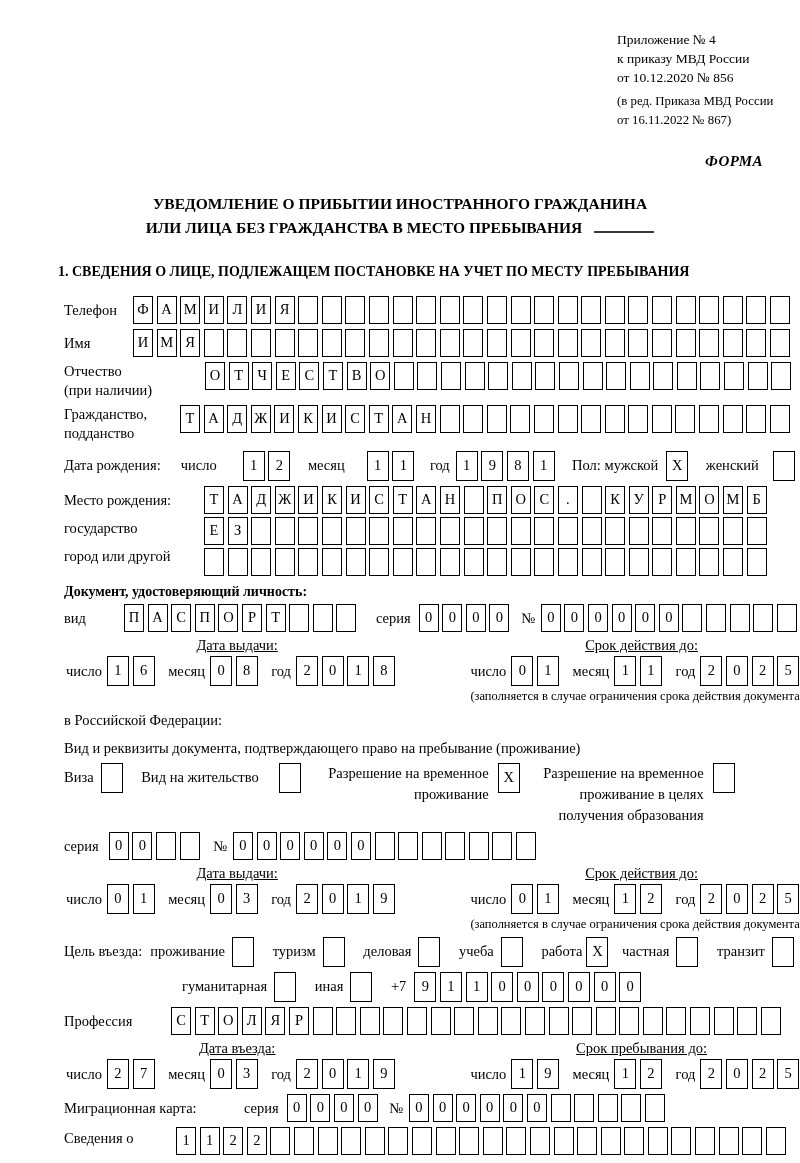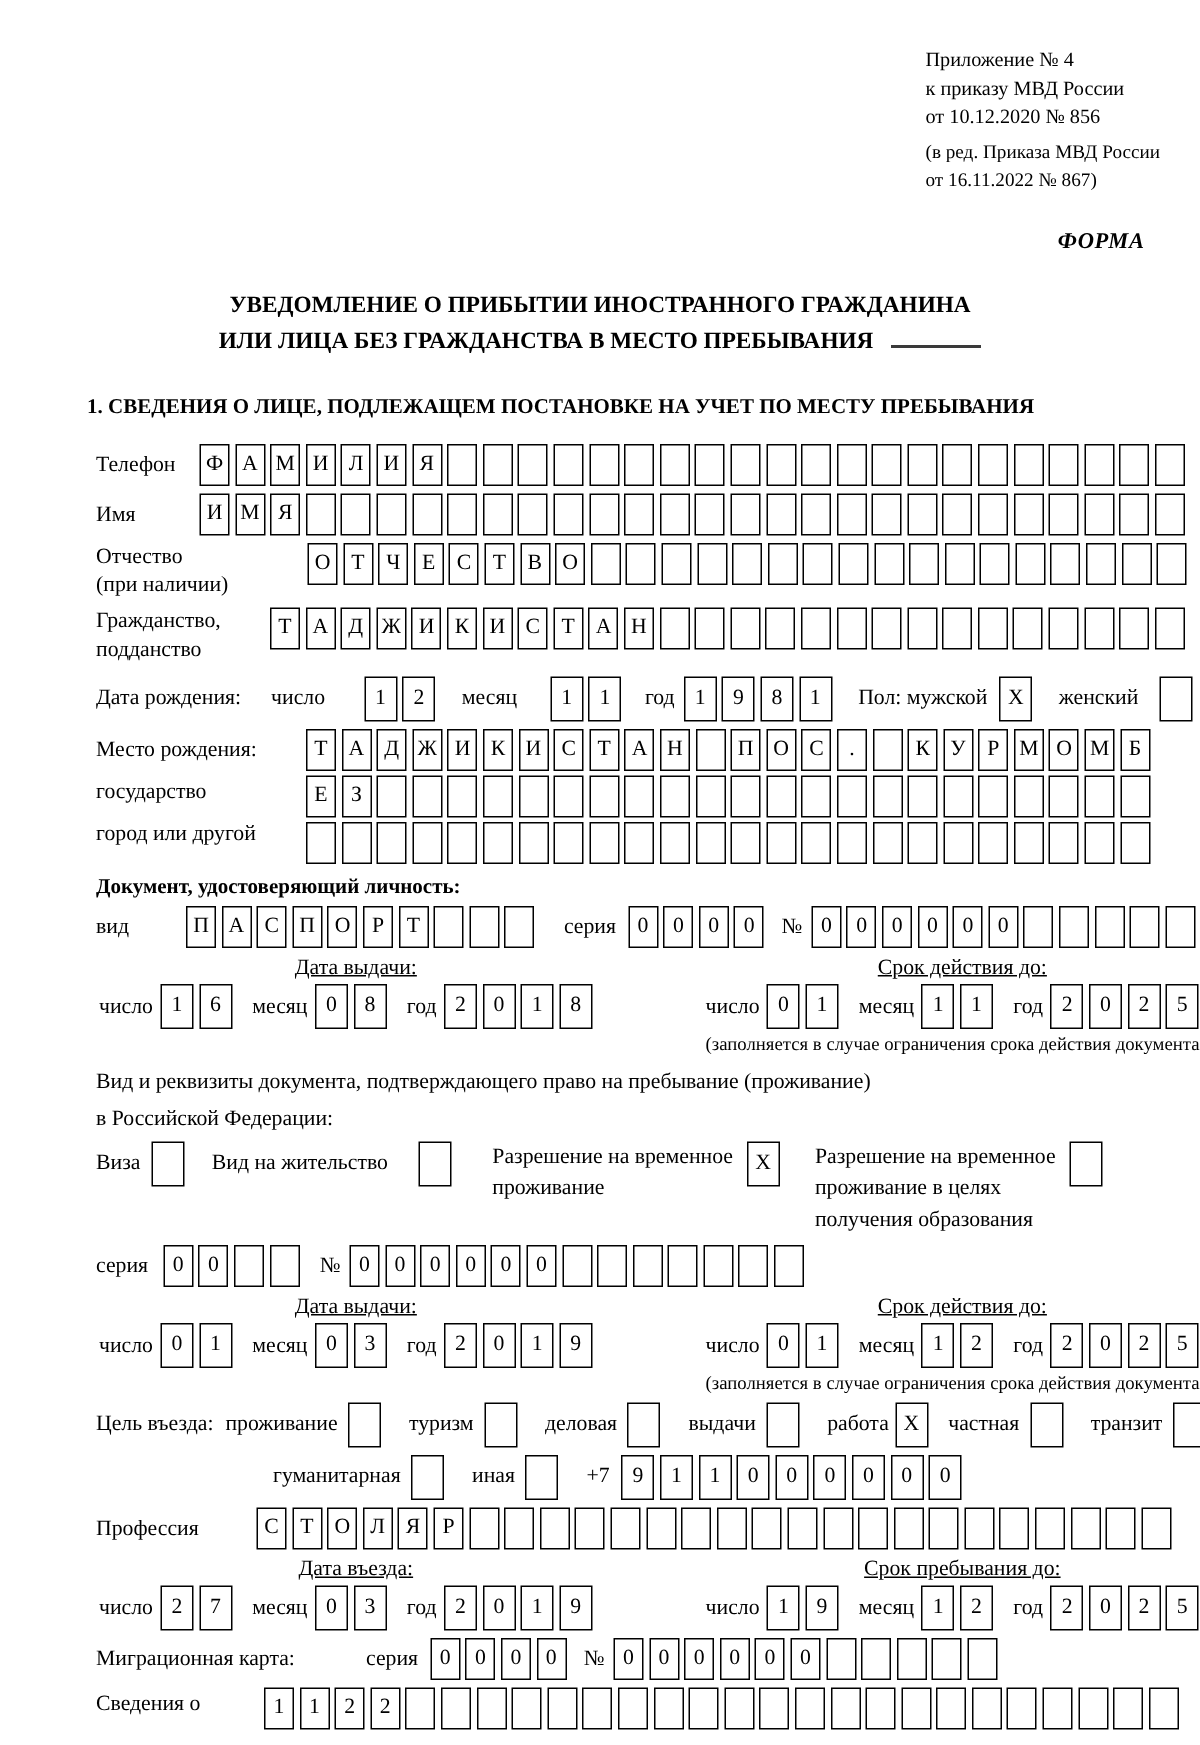--- a/index.html
+++ b/index.html
@@ -32,21 +32,21 @@
   
   .dateblock { display:inline-block; }
   .dateheader { text-align:center; font-size:14.5px; margin-bottom:2px;text-decoration:underline; }
   .dateline { display:flex; align-items:center; }
   .dateline .lbl { margin-right:5px; }
   .dateline .boxes { margin-right:10px; }
   .note { font-size:12.5px; margin-top:3px; white-space:nowrap; }
 
   .pitem { display:inline-flex; align-items:flex-start; margin-right:15px; }
   .pitem .lbl { margin-right:7px; }
-  .optlines { text-align:left; font-size:14.5px; line-height:1.45; margin-right:9px; }
+  .optlines { text-align:right; font-size:14.5px; line-height:1.45; margin-right:9px; }
   .optline { display:block; }
 
   .intro { font-size:14.5px; line-height:1.55; margin-bottom:3px; }
   .labelcol { flex:none; }
 </style>
 </head>
 <body>
 
 <div class="page">
 
@@ -406,22 +406,22 @@
             <span class="cell">2</span>
             <span class="cell">0</span>
             <span class="cell">2</span>
             <span class="cell">5</span>
           </span>
       </span>
       <span class="note" style="display:block">(заполняется в случае ограничения срока действия документа)</span>
     </span>
   </div>
 
+  <div class="intro">в Российской Федерации:</div>
   <div class="intro" style="margin-top:6px">Вид и реквизиты документа, подтверждающего право на пребывание (проживание)</div>
-  <div class="intro">в Российской Федерации:</div>
 
   <div class="frow">
     <span class="pitem">
       <span class="lbl">Виза</span>
       <span class="boxes big">
           <span class="cell">&nbsp;</span>
         </span>
     </span>
     <span class="pitem" style="margin-right:24px">
       <span class="lbl" style="margin-right:20px">Вид на жительство</span>
@@ -538,21 +538,21 @@
           <span class="cell">&nbsp;</span>
         </span>
       </span>
     <span class="pitem">
         <span class="lbl">деловая</span>
         <span class="boxes big">
           <span class="cell">&nbsp;</span>
         </span>
       </span>
     <span class="pitem">
-        <span class="lbl">выдачи</span>
+        <span class="lbl">учеба</span>
         <span class="boxes big">
           <span class="cell">&nbsp;</span>
         </span>
       </span>
     <span class="pitem" style="margin-right:10px">
         <span class="lbl" style="margin-right:4px">работа</span>
         <span class="boxes big">
           <span class="cell">X</span>
         </span>
       </span>

